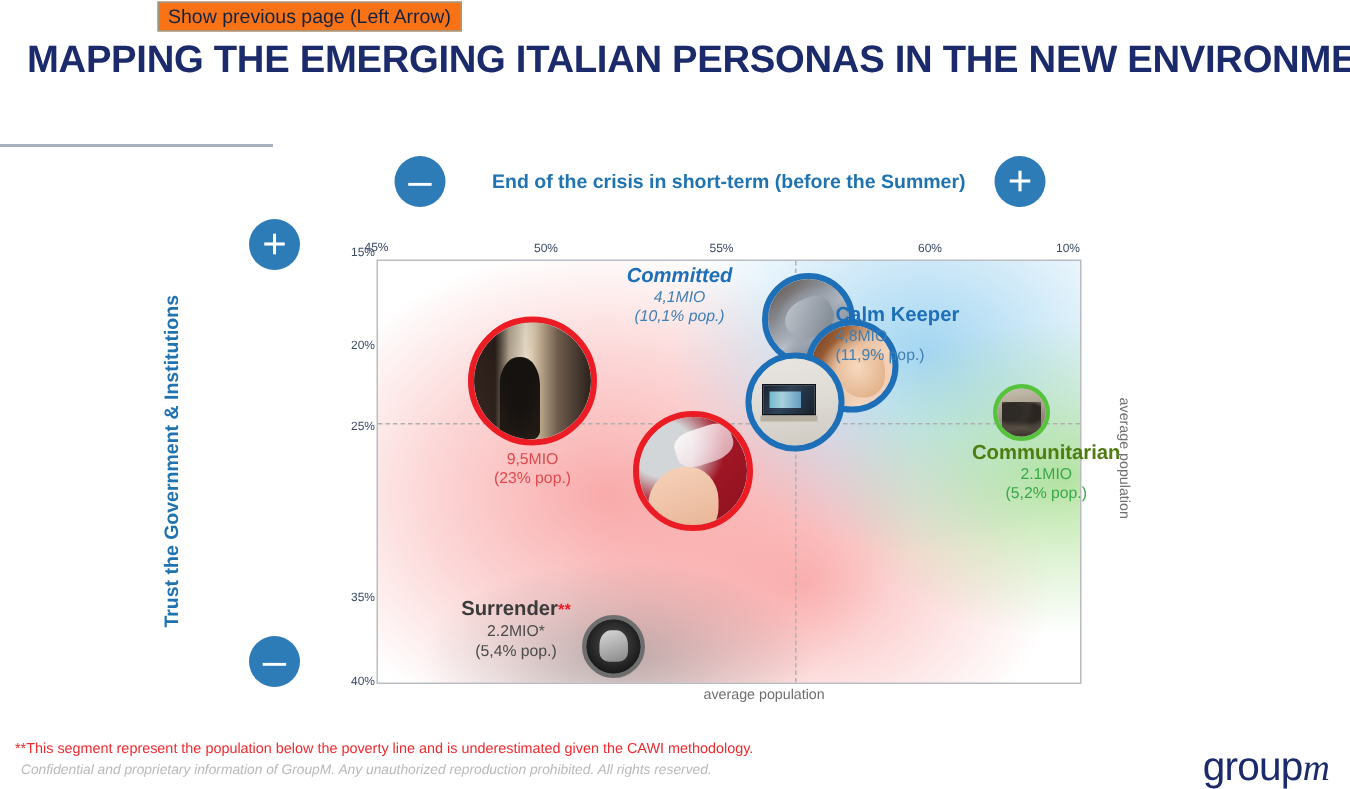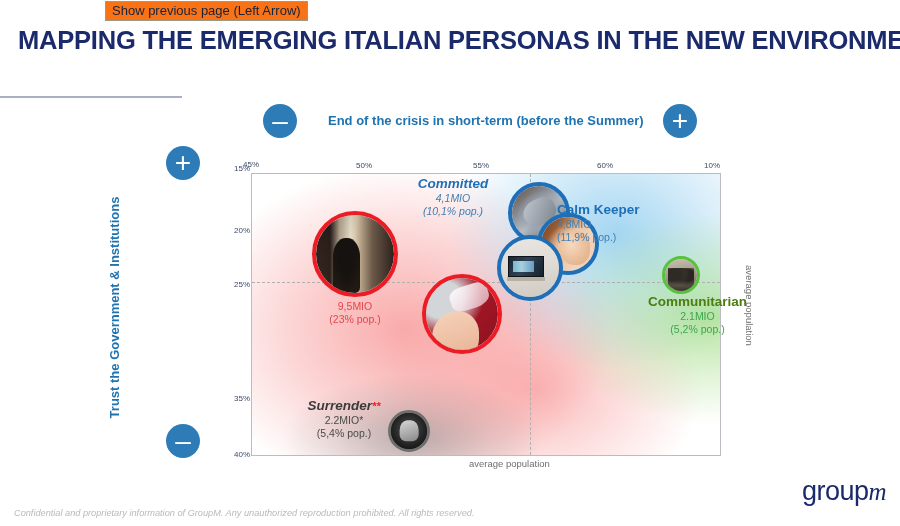--- a/index.html
+++ b/index.html
@@ -307,21 +307,21 @@
   }
   .persona .val, .persona .pop {
     font-size: 10.5px;
     display: block;
     line-height: 12.5px;
   }
   .persona .star { color: #ec1c24; font-size: 11px; }
   .p-red   .name { color: #ee2a2f; } .p-red   .val, .p-red   .pop { color: #e0484d; }
   .p-blue  .name { color: #1d6fb8; } .p-blue  .val, .p-blue  .pop { color: #3f7fb5; }
   .p-green .name { color: #4d7c0f; } .p-green .val, .p-green .pop { color: #3aa84a; }
-  .p-grey  .name { color: #3b3b3b; font-style: italic; } .p-grey  .val, .p-grey  .pop { color: #4a4a4a; }
+  .p-grey  .name { color: #3b3b3b; } .p-grey  .val, .p-grey  .pop { color: #4a4a4a; }
 
   #lbl-committed   { left: 368px; top: 176px; width: 170px; font-style: italic; }
   #lbl-calm        { left: 557px; top: 202px; width: 185px; text-align: left; }
   #lbl-escapist    { left: 500px; top: 260px; width: 165px; }
   #lbl-comm        { left: 605px; top: 294px; width: 185px; }
   #lbl-defender    { left: 272px; top: 300px; width: 166px; }
   #lbl-protector   { left: 382px; top: 348px; width: 166px; }
   #lbl-surrender   { left: 278px; top: 398px; width: 132px; }
 
   
@@ -359,21 +359,21 @@
     position: absolute;
     left: 14px; top: 508px;
     font-size: 9.2px;
     color: #b9b9b9;
     font-style: italic;
     font-family: Liberation Sans, sans-serif;
     white-space: nowrap;
   }
   .logo {
     position: absolute;
-    right: 14px; top: 476px;
+    right: 14px; top: 496px;
     font-size: 27px;
     color: #1b2a6b;
     letter-spacing: -0.5px;
     font-family: "Liberation Sans", sans-serif;
   }
   .logo .m {
     font-family: "Liberation Serif", serif;
     font-style: italic;
     font-size: 25px;
   }
@@ -400,21 +400,21 @@
   <div class="pm-circle" id="pm-left-bot">
     <span class="glyph">–</span>
   </div>
 
   <div class="x-axis-title">End of the crisis in short-term (before the Summer)</div>
   <div class="y-axis-title">Trust the Government &amp; Institutions</div>
 
   <div class="tick xtick" style="left:251px; top:160px;">45%</div>
   <div class="tick xtick" style="left:364px; top:161px;">50%</div>
   <div class="tick xtick" style="left:481px; top:161px;">55%</div>
-  <div class="tick xtick" style="left:605px; top:161px;">60%</div>
+  <div class="tick xtick" style="left:620px; top:161px;">60%</div>
   <div class="tick xtick" style="left:712px; top:161px;">10%</div>
 
   <div class="tick ytick" style="left:228px; top:168px; width:22px;">15%</div>
   <div class="tick ytick" style="left:228px; top:230px; width:22px;">20%</div>
   <div class="tick ytick" style="left:228px; top:284px; width:22px;">25%</div>
   <div class="tick ytick" style="left:244px; top:340px; width:22px;margin-left:36px;">30%</div>
   <div class="tick ytick" style="left:228px; top:398px; width:22px;">35%</div>
   <div class="tick ytick" style="left:228px; top:454px; width:22px;">40%</div>
 
   <div id="plot">
@@ -492,16 +492,17 @@
 
   <div class="persona p-grey" id="lbl-surrender">
     <span class="name"><span>Surrender</span><span class="star">**</span></span>
     <span class="val">2.2MIO*</span>
     <span class="pop">(5,4% pop.)</span>
   </div>
 
   <div class="avg-x">average population</div>
   <div class="avg-y">average population</div>
 
+  <div class="footnote"><span>**</span><span>This segment represent the population below the poverty line and is underestimated given the CAWI methodology.</span></div>
   <div class="confidential">Confidential and proprietary information of GroupM. Any unauthorized reproduction prohibited. All rights reserved.</div>
   <div class="logo"><span>group</span><span class="m">m</span></div>
 
 </div>
 
 </body></html>

